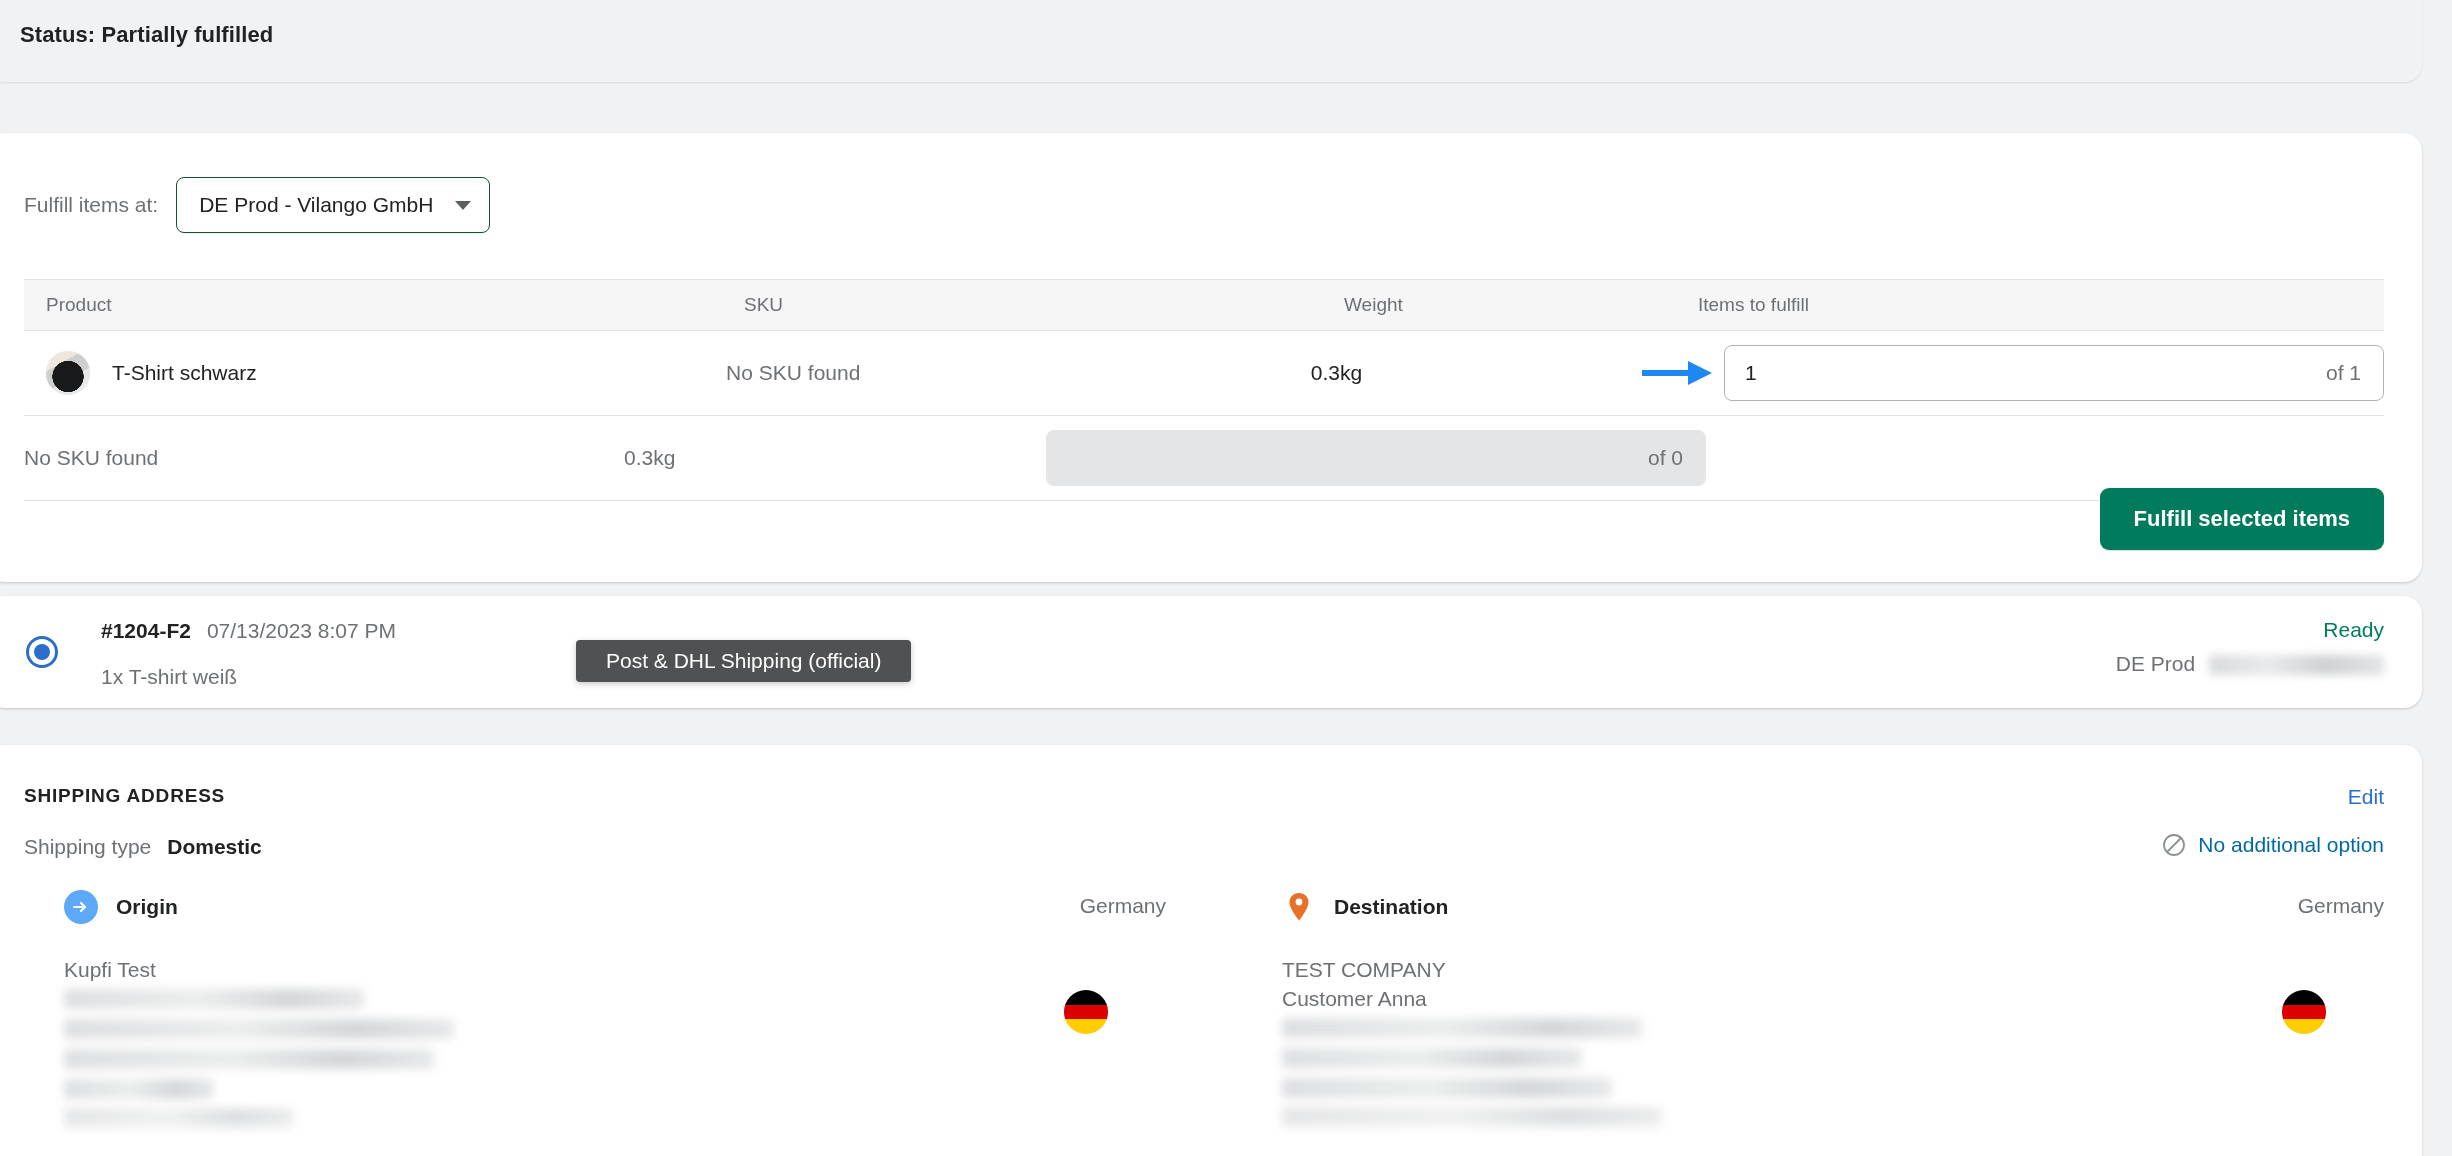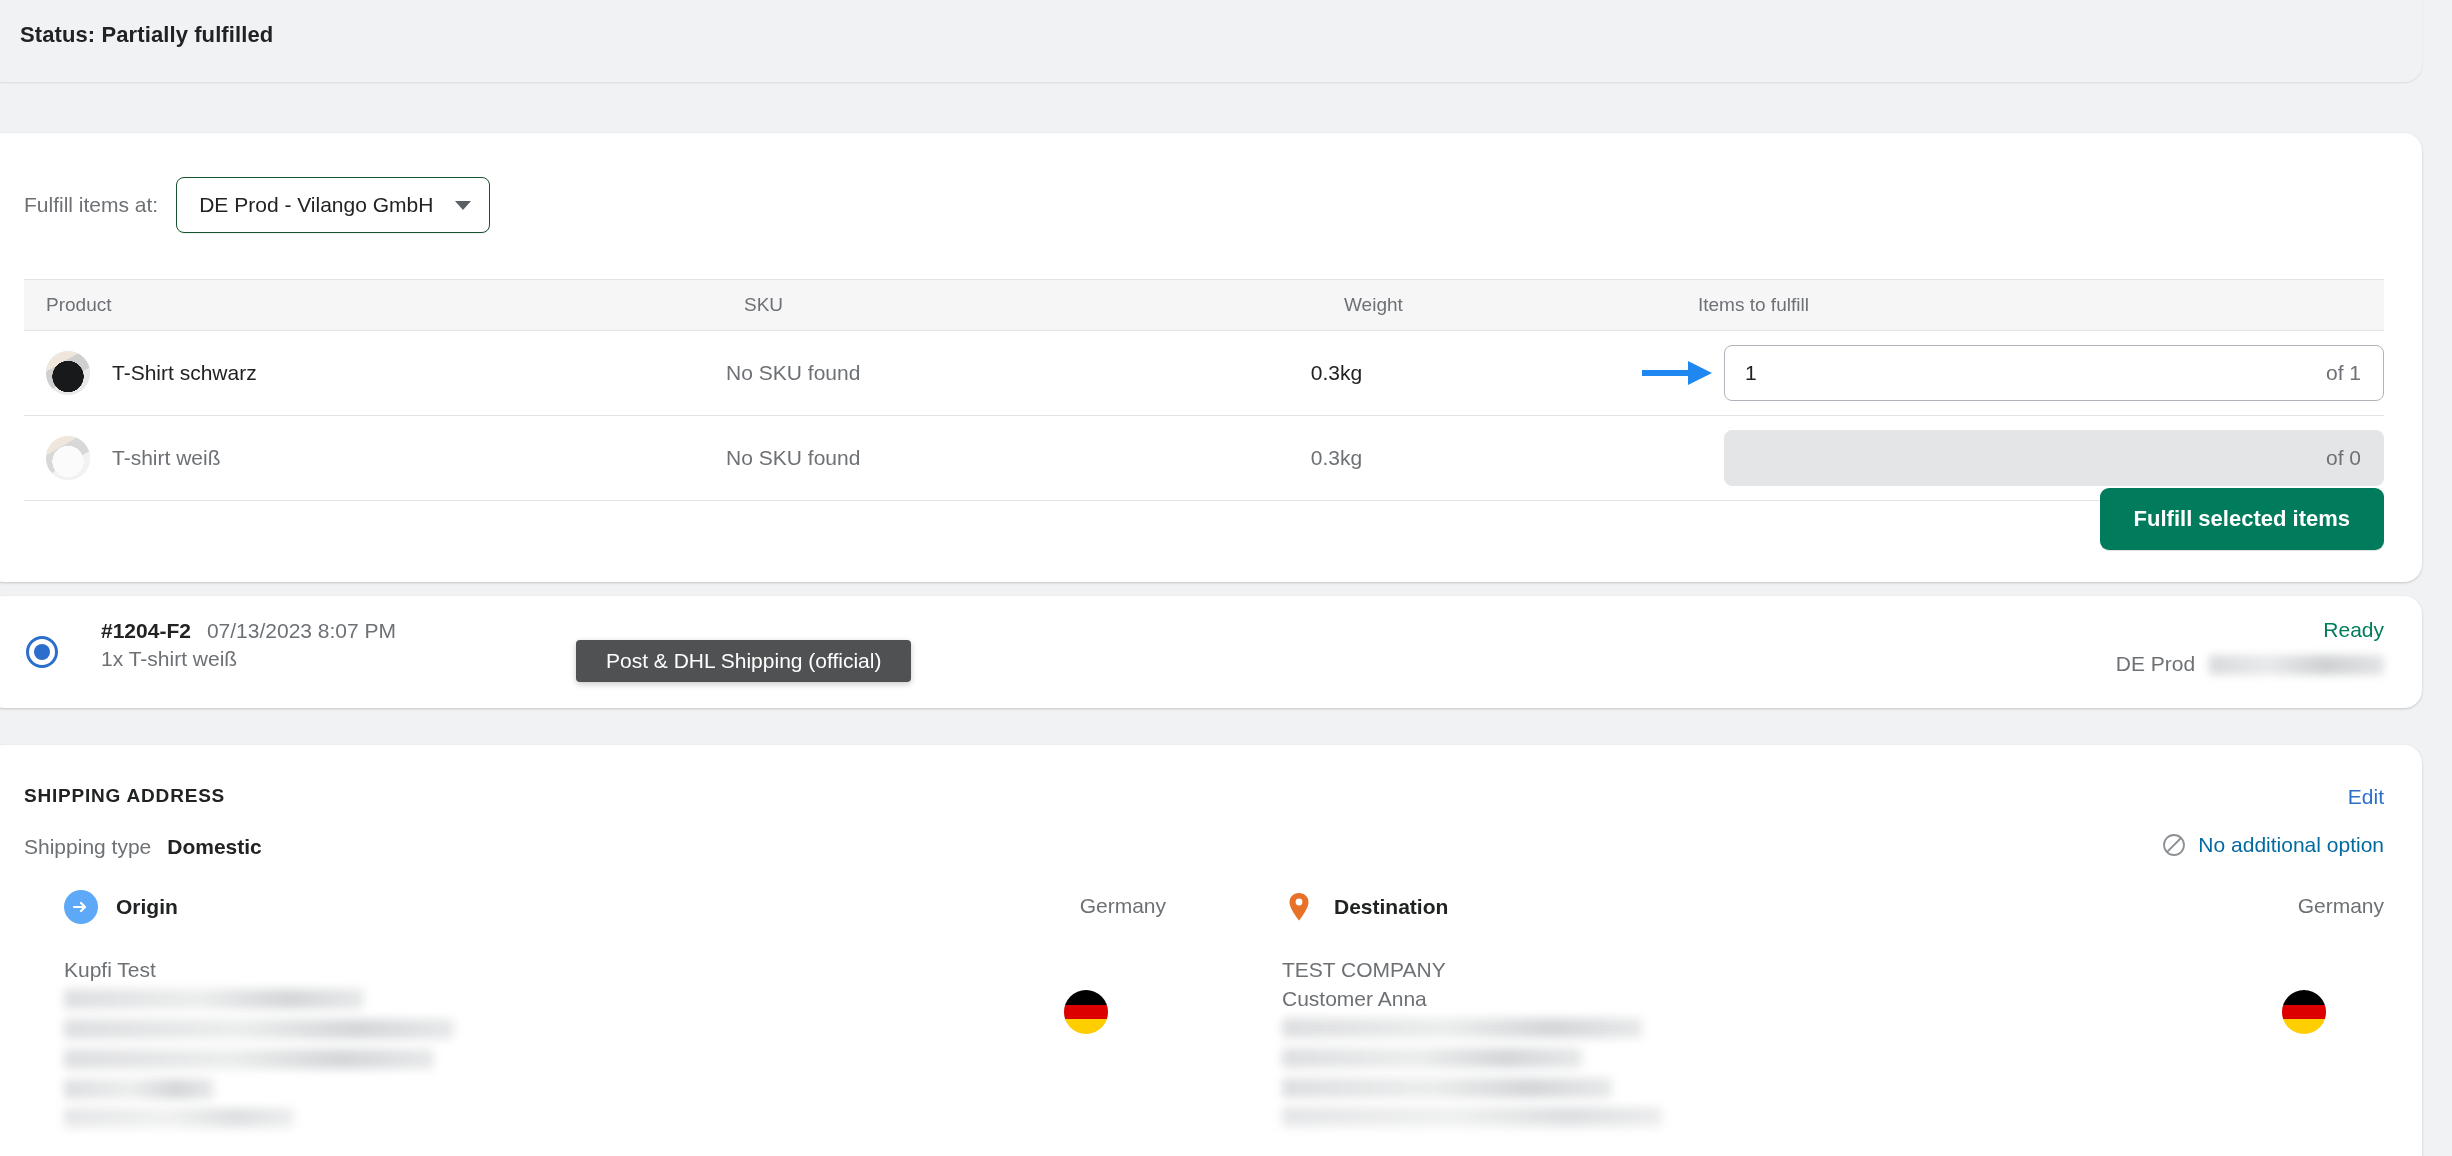--- a/index.html
+++ b/index.html
@@ -126,21 +126,21 @@
     position: absolute; left: 40px; top: 40px;
     width: 32px; height: 32px; border-radius: 50%;
     border: 3px solid #2c6ecb; background: #fff;
     display: flex; align-items: center; justify-content: center;
   }
   .radio::after { content:""; width: 16px; height: 16px; border-radius: 50%; background: #2c6ecb; }
   .entry-main { position: absolute; left: 115px; top: 23px; }
   .entry-line1 { display: flex; align-items: baseline; gap: 16px; }
   .entry-id { font-size: 21px; font-weight: 700; color: #202223; }
   .entry-date { font-size: 21px; color: #6d7175; }
-  .entry-line2 { margin-top: 4px; font-size: 21px; color: #6d7175; }
+  .entry-line2 { margin-top: 22px; font-size: 21px; color: #6d7175; }
 
   .tooltip {
     position: absolute; left: 576px; top: 640px;
     background: #4f5152; color: #ffffff;
     font-size: 21px; padding: 9px 30px; border-radius: 4px;
     box-shadow: 0 2px 6px rgba(0,0,0,.22);
     white-space: nowrap; z-index: 40;
   }
 
   .entry-right { position: absolute; right: 38px; top: 22px; text-align: right; }
@@ -248,24 +248,20 @@
             </svg>
           </span>
           <div class="qty-field">
             <span class="qv">1</span>
             <span class="of">of 1</span>
           </div>
         </div>
       </div>
 
       <div class="trow last">
-        <div class="col-product">
-          <span class="thumb light"></span>
-          <span class="prod-name muted">T-shirt weiß</span>
-        </div>
         <div class="col-sku cell-text muted">No SKU found</div>
         <div class="col-weight cell-text muted">0.3kg</div>
         <div class="col-items">
           <span class="arrow-annot"></span>
           <div class="qty-field disabled">
             <span class="qv"></span>
             <span class="of">of 0</span>
           </div>
         </div>
       </div>

